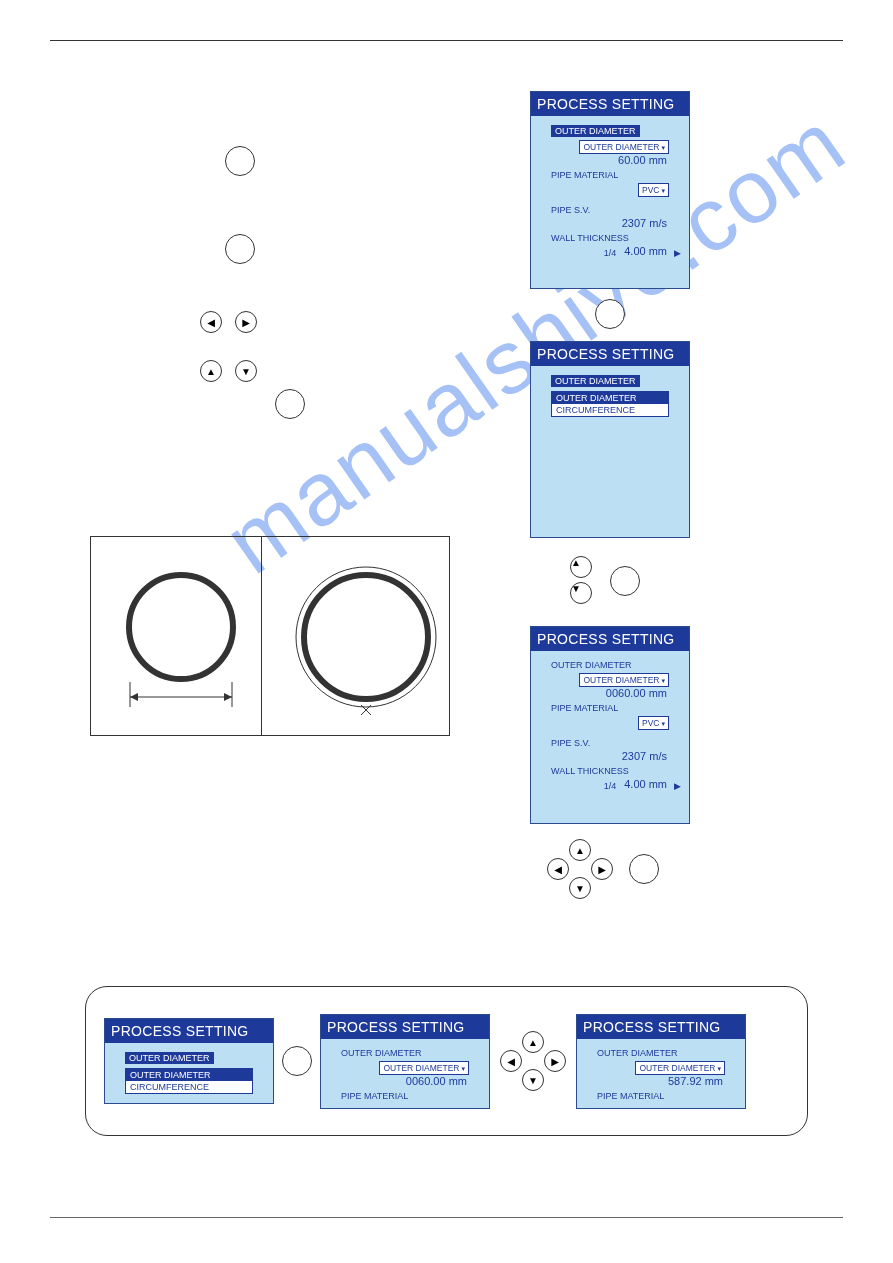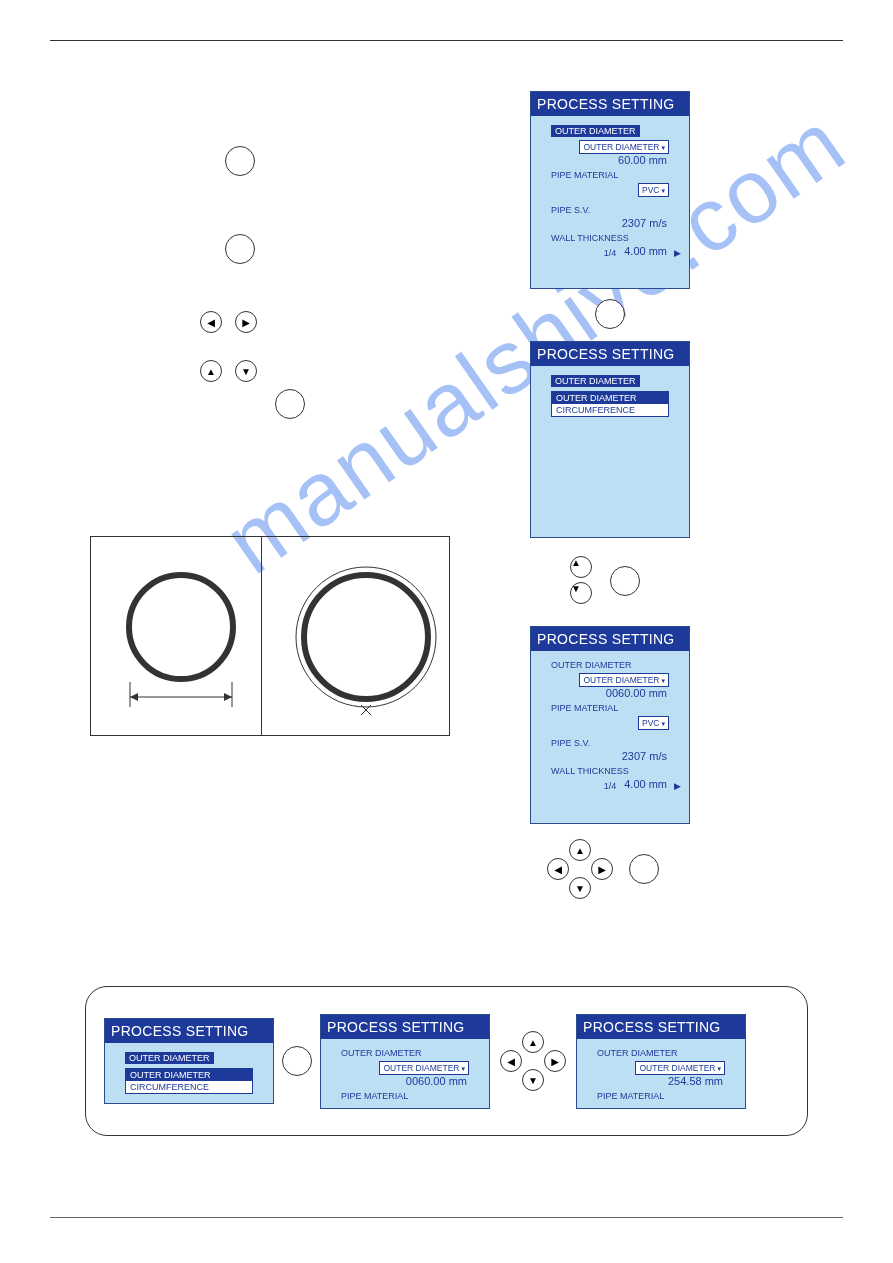--- a/index.html
+++ b/index.html
@@ -184,21 +184,21 @@
           <span class="circ-btn d">▼</span>
           <span class="circ-btn l">◀</span>
           <span class="circ-btn r">▶</span>
         </div>
 
         <div class="mini">
           <div class="dev-hdr">PROCESS SETTING</div>
           <div class="dev-body">
             <div class="lbl">OUTER DIAMETER</div>
             <span class="sel">OUTER DIAMETER</span>
-            <div class="val">254.58 mm</div>
+            <div class="val">587.92 mm</div>
             <div class="lbl">PIPE MATERIAL</div>
           </div>
         </div>
       </div>
     </div>
 
   </div>
   <hr class="hr-bot">
 </div>
 

